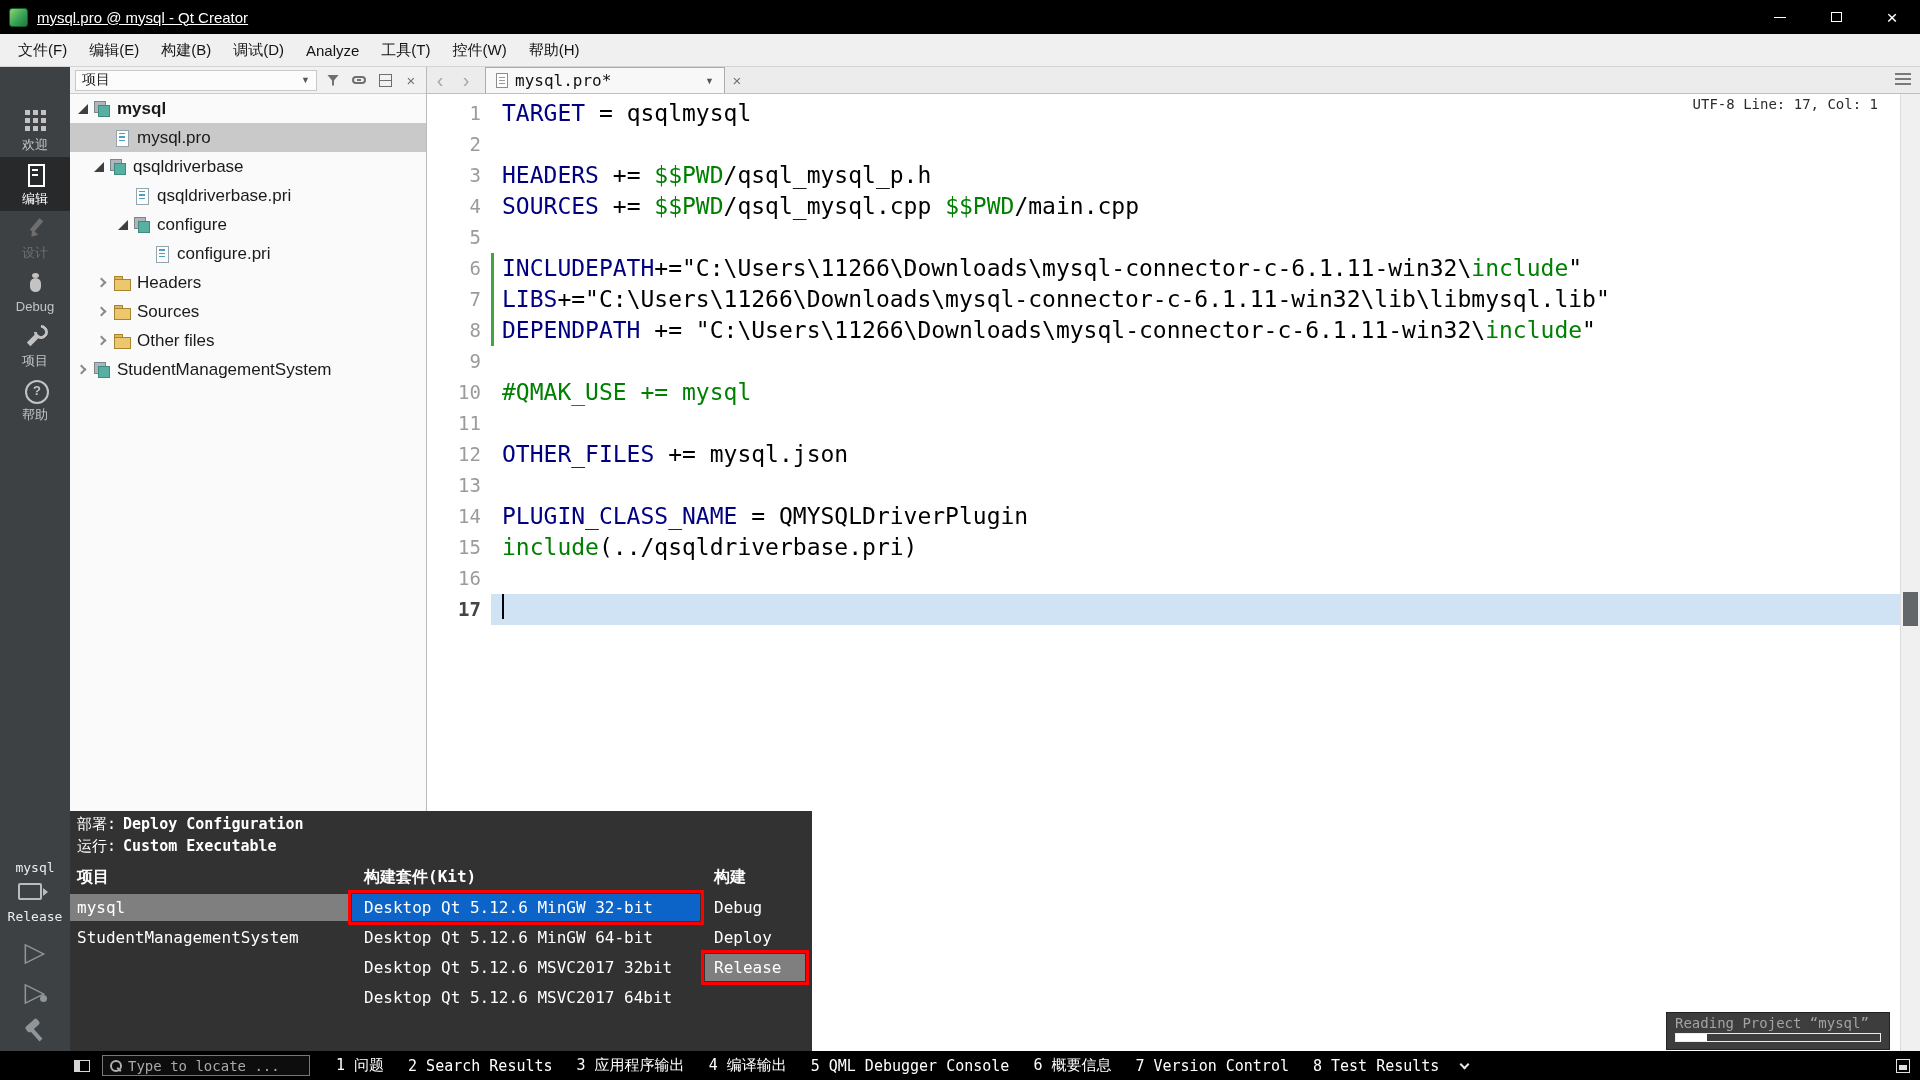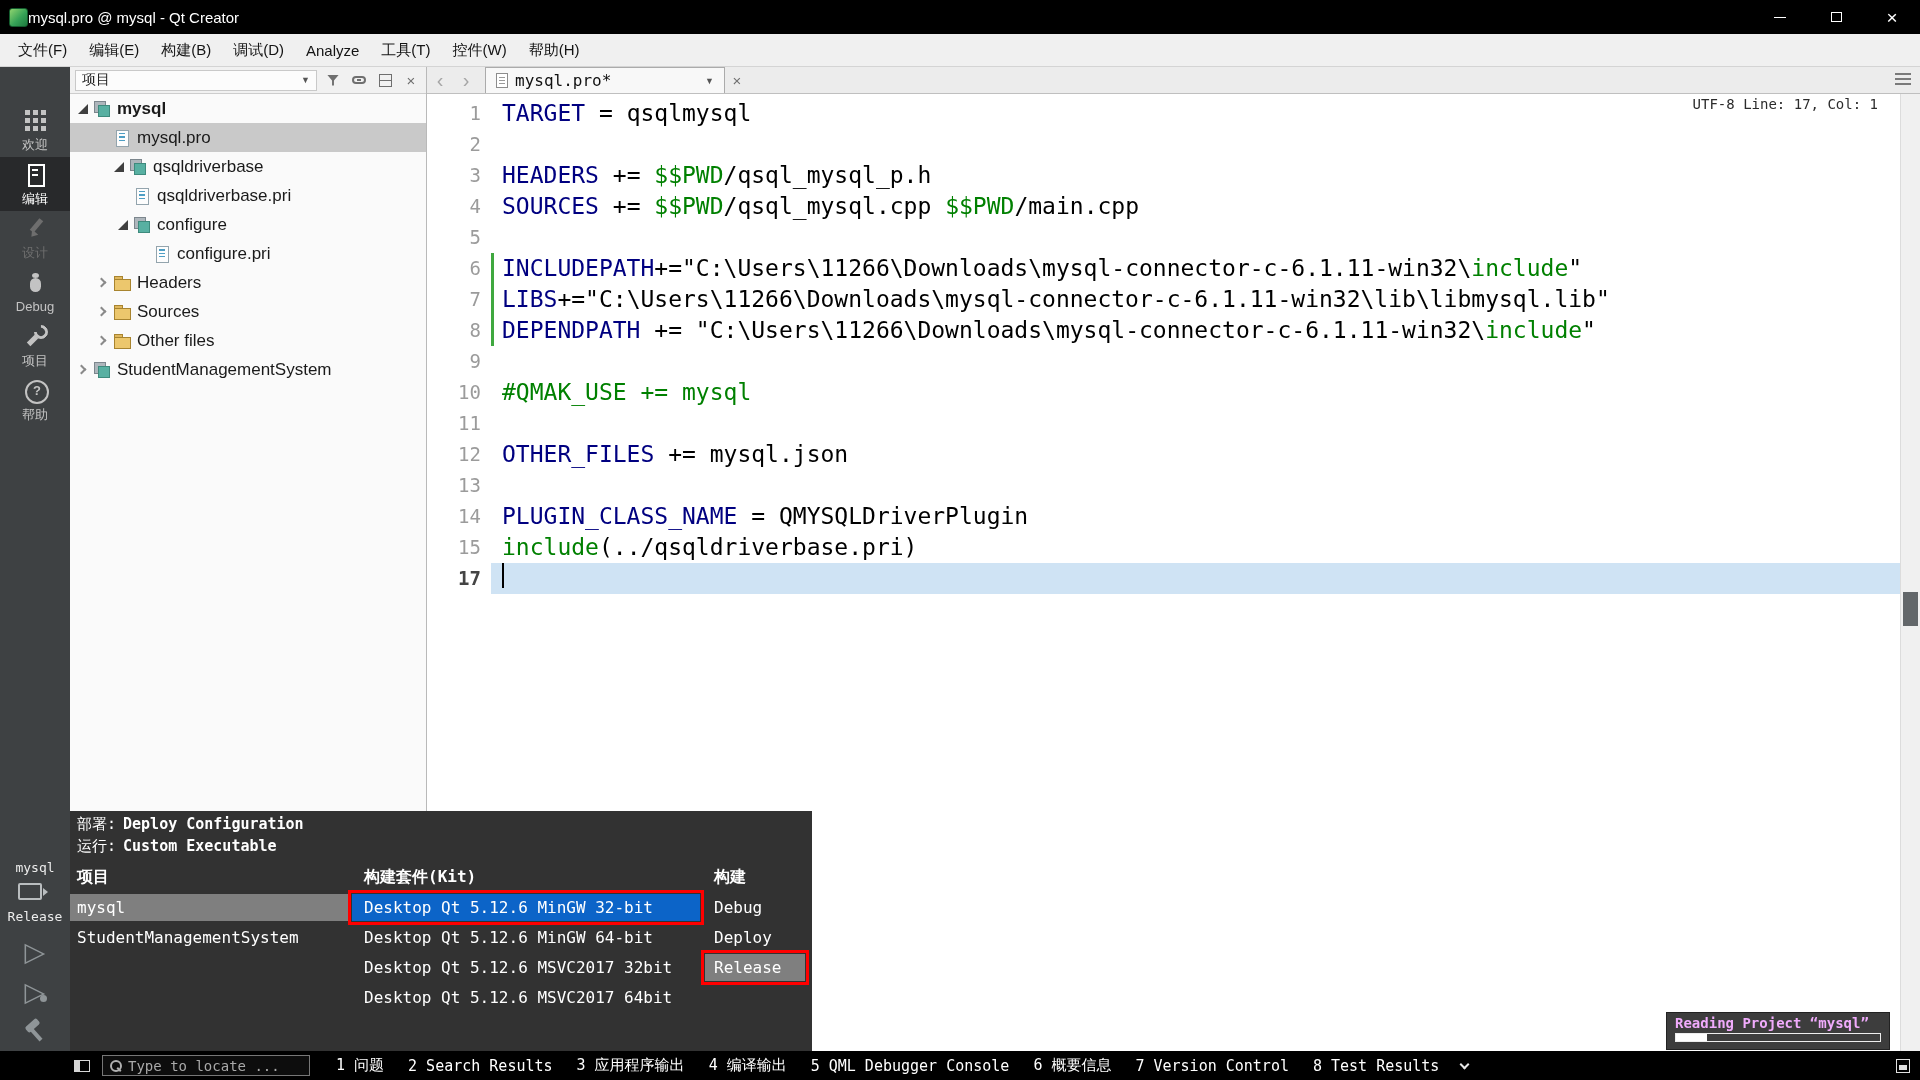--- a/index.html
+++ b/index.html
@@ -2,21 +2,21 @@
 <html><head>
 <meta charset="utf-8">
 <style>
   *{box-sizing:border-box;margin:0;padding:0;}
   html,body{width:1920px;height:1080px;overflow:hidden;background:#444;}
   .app{position:relative;width:1920px;height:1080px;background:#fff;overflow:hidden;font-family:"Liberation Sans",sans-serif;}
 
   
   .titlebar{position:absolute;left:0;top:0;right:0;height:34px;background:#000;color:#fff;display:flex;align-items:center;}
   .app-icon{width:19px;height:19px;margin-left:9px;border-radius:3px;background:linear-gradient(135deg,#8fd46f 0%,#36a257 55%,#1d7a3e 100%);border:1px solid #145c2e;}
-  .win-title{font-size:15px;}
+  .win-title{margin-left:9px;font-size:15px;text-decoration:underline;}
   .win-controls{margin-left:auto;display:flex;height:100%;}
   .win-btn{width:56px;height:100%;display:flex;align-items:center;justify-content:center;}
   .glyph-min{width:12px;height:1px;background:#fff;display:block;}
   .glyph-max{width:11px;height:10px;border:1px solid #fff;display:block;}
   .glyph-close{font-size:19px;line-height:1;}
 
   
   .menubar{position:absolute;top:34px;left:0;right:0;height:33px;background:#f0f0f0;border-bottom:1px solid #d4d4d4;display:flex;align-items:center;padding-left:7px;font-size:15px;color:#141414;}
   .menu-item{padding:0 11px;height:100%;display:flex;align-items:center;}
 
@@ -131,21 +131,21 @@
   .kp-col-project .kp-header,.kp-project{padding-left:7px;}
   .kp-col-kit .kp-header,.kp-kit{padding-left:12px;}
   .kp-col-build .kp-header,.kp-build{padding-left:9px;}
   .kp-item{height:27px;line-height:27px;margin-bottom:3px;font-size:16px;white-space:nowrap;}
   .sel-gray{background:#7f7f7f;}
   .sel-blue{background:#0c64c8;}
   .annotated{outline:3px solid #ff0000;outline-offset:1px;}
 
   
   .progress-tooltip{position:absolute;left:1666px;top:1012px;width:224px;height:38px;background:#3d3d3d;border:1px solid #222;z-index:45;font-family:"DejaVu Sans Mono",monospace;}
-  .pt-text{color:#f0abfc;font-size:14px;padding:2px 8px 0;white-space:nowrap;font-weight:bold;}
+  .pt-text{color:#a3a3a3;font-size:14px;padding:2px 8px 0;white-space:nowrap;}
   .pt-bar{margin:2px 8px 0;height:9px;border:1px solid #ededed;position:relative;}
   .pt-fill{position:absolute;left:0;top:0;bottom:0;width:15%;background:#fff;display:block;}
 
   
   .statusbar{position:absolute;left:0;right:0;bottom:0;height:29px;background:#000;color:#fff;display:flex;align-items:center;font-family:"DejaVu Sans Mono",monospace;font-size:15px;z-index:30;}
   .sb-toggle{margin-left:74px;display:flex;align-items:center;}
   .icon-sidebar{width:16px;height:12px;border:1px solid #d6d6d6;position:relative;display:block;}
   .icon-sidebar::before{content:"";position:absolute;left:0;top:0;bottom:0;width:5px;background:#d6d6d6;}
   .locator{margin-left:12px;width:208px;height:21px;border:1px solid #777;background:#0d0d0d;display:flex;align-items:center;gap:5px;padding:0 6px;}
   .icon-search{position:relative;width:14px;height:14px;flex:0 0 14px;display:block;}
@@ -267,21 +267,21 @@
               <i class="arrow-expanded"></i>
             </span>
             <span class="tw-icon project-icon"></span>
             <span class="tree-label bold">mysql</span>
           </div>
           <div class="tree-row selected" style="padding-left: 24px;">
             <span class="tw-arrow"></span>
             <span class="tw-icon file-icon"></span>
             <span class="tree-label">mysql.pro</span>
           </div>
-          <div class="tree-row" style="padding-left: 40px;">
+          <div class="tree-row" style="padding-left: 20px;">
             <span class="tw-arrow">
               <i class="arrow-expanded"></i>
             </span>
             <span class="tw-icon project-icon"></span>
             <span class="tree-label">qsqldriverbase</span>
           </div>
           <div class="tree-row" style="padding-left: 44px;">
             <span class="tw-arrow"></span>
             <span class="tw-icon file-icon"></span>
             <span class="tree-label">qsqldriverbase.pri</span>
@@ -447,20 +447,27 @@
             <span class="line-body">
               <span class="chg"></span>
               <span class="line-text"><span class="c-var">PLUGIN_CLASS_NAME</span><span class="c-plain"> = QMYSQLDriverPlugin</span></span>
             </span>
           </div>
           <div class="code-line">
             <span class="ln">15</span>
             <span class="line-body">
               <span class="chg"></span>
               <span class="line-text"><span class="c-kw">include</span><span class="c-plain">(../qsqldriverbase.pri)</span></span>
+            </span>
+          </div>
+          <div class="code-line">
+            <span class="ln">16</span>
+            <span class="line-body">
+              <span class="chg"></span>
+              <span class="line-text"></span>
             </span>
           </div>
           <div class="code-line current">
             <span class="ln">17</span>
             <span class="line-body">
               <span class="chg"></span>
               <span class="cursor"></span>
               <span class="line-text"></span>
             </span>
           </div>

